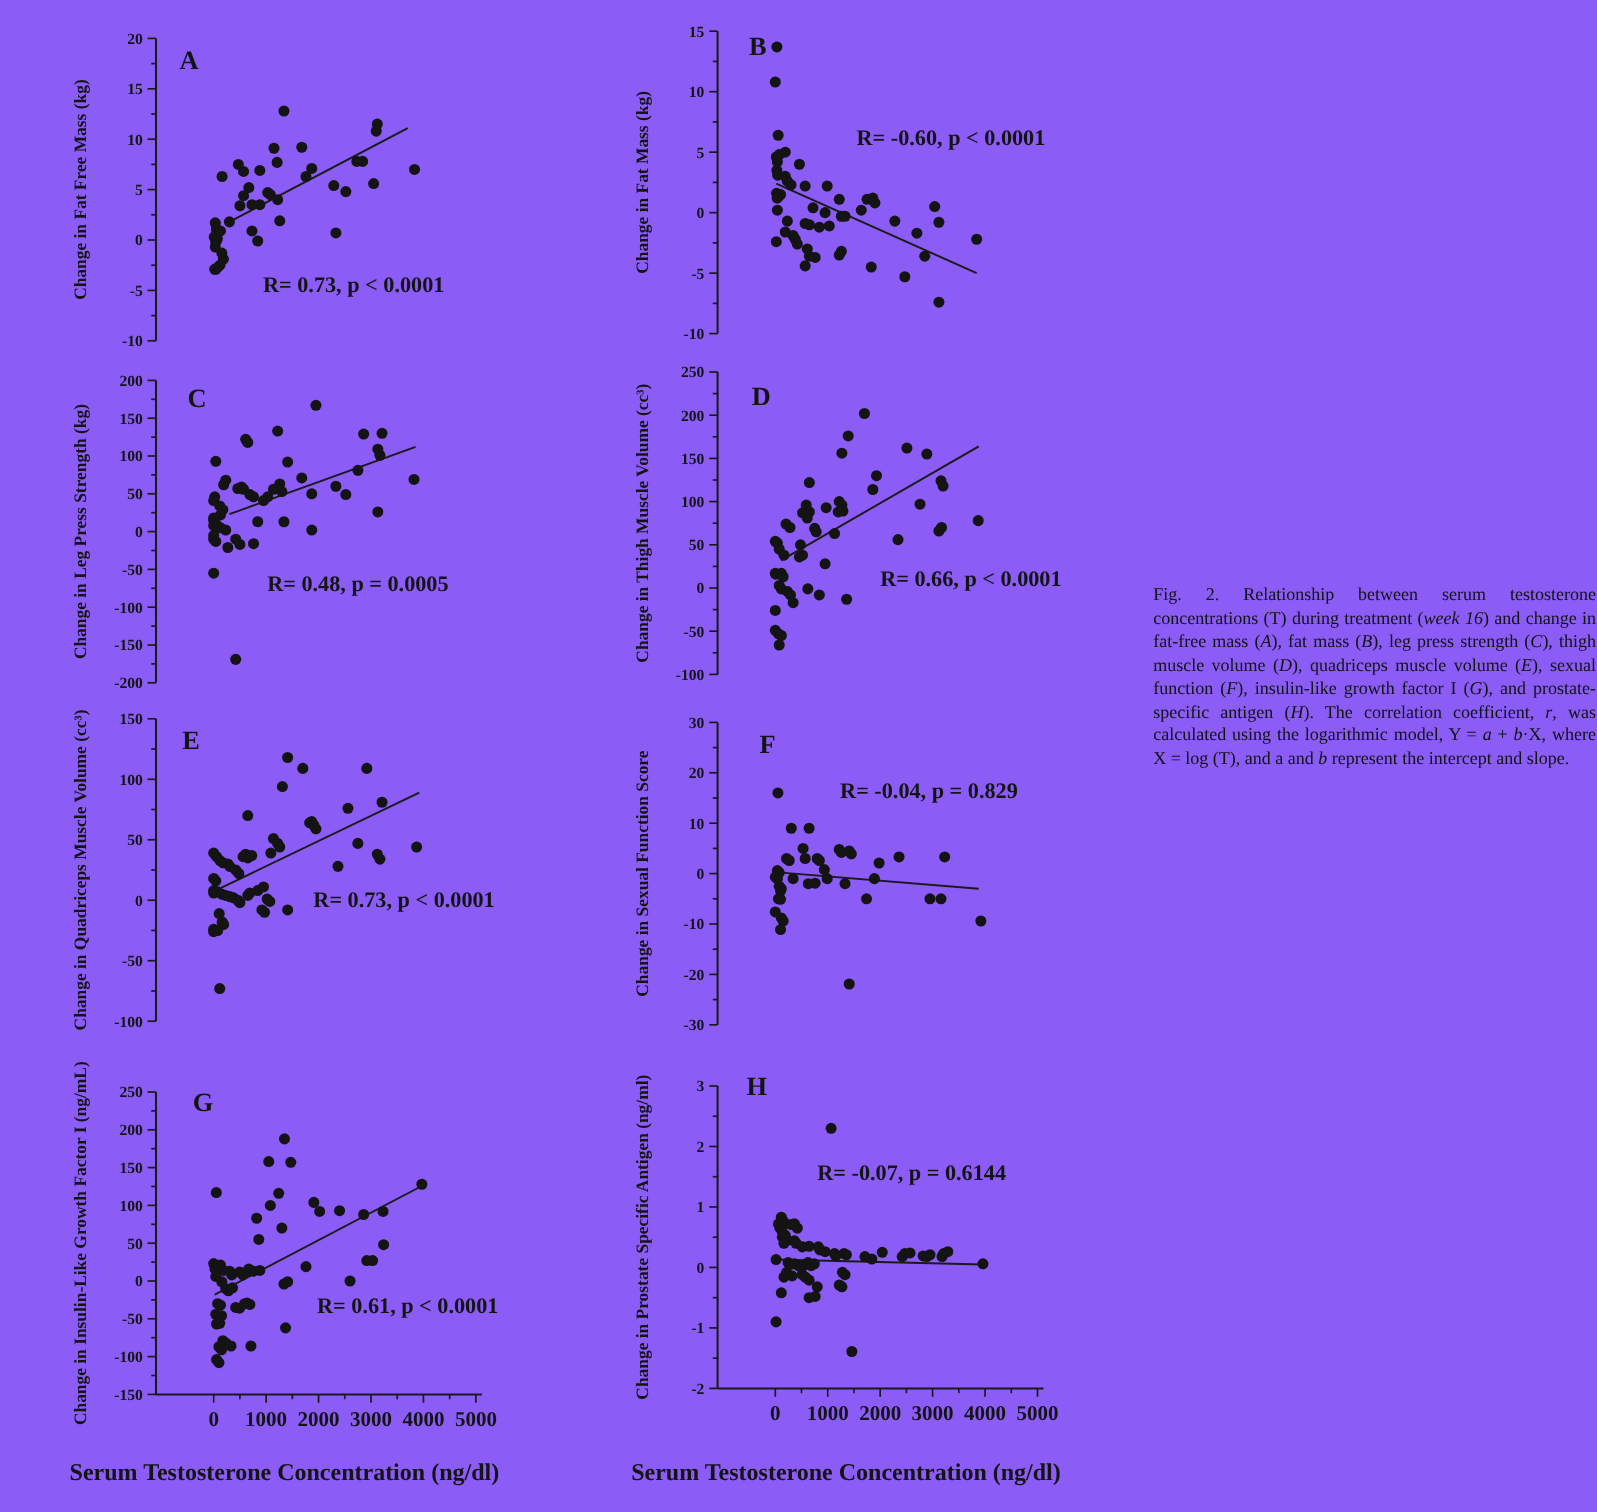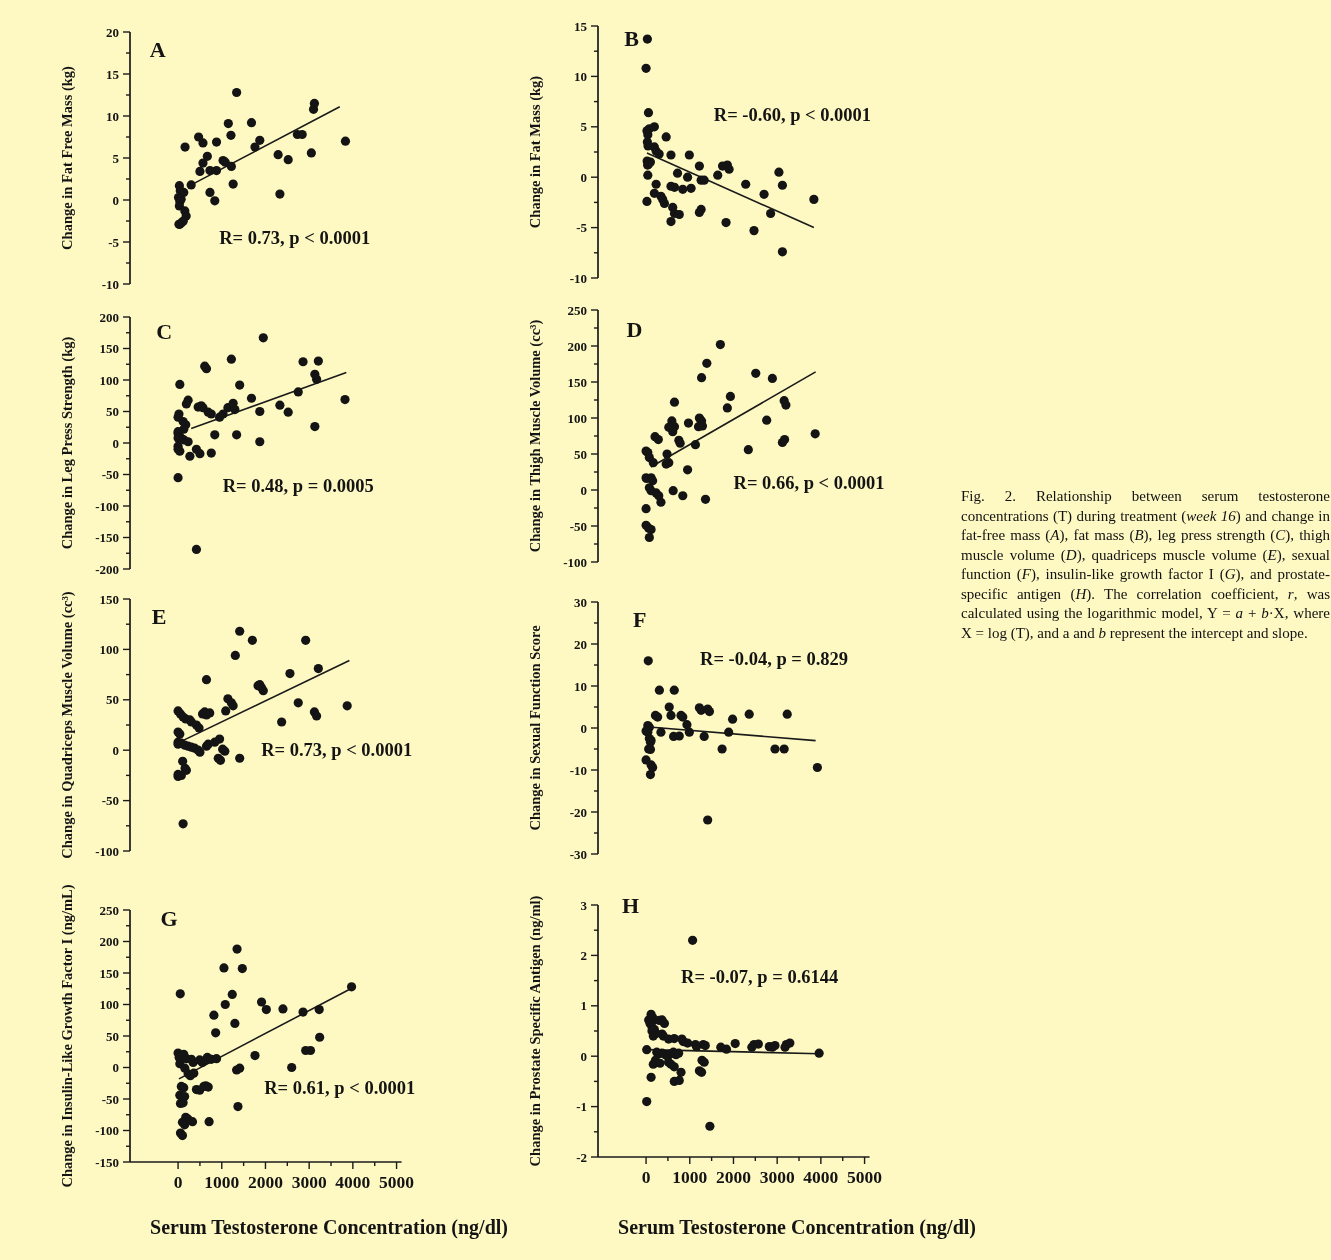--- a/index.html
+++ b/index.html
@@ -1,32 +1,32 @@
 <!DOCTYPE html>
 <html><head>
 <meta charset="utf-8">
 <style>
   html,body{margin:0;padding:0;}
   body{
     width:1331px;height:1260px;background:#ffffff;position:relative;
     font-family:"Liberation Serif","DejaVu Serif",serif;color:#141414;
   }
-  .page{position:absolute;inset:0;background:#fef9c3;}
+  .page{position:absolute;inset:0;background:#8b5cf6;}
   .panel{position:absolute;}
   svg{overflow:visible;display:block;}
   .axis{stroke:#1a1a1a;stroke-width:1.7;fill:none;}
   .tick{stroke:#1a1a1a;stroke-width:1.4;}
   .trend{stroke:#1a1a1a;stroke-width:1.6;}
   .dot{fill:#141414;}
   .ticklab{font-family:"Liberation Serif","DejaVu Serif",serif;font-weight:bold;font-size:13px;fill:#141414;}
   .xticklab{font-family:"Liberation Serif","DejaVu Serif",serif;font-weight:bold;font-size:17.5px;fill:#141414;}
   .letter{font-family:"Liberation Serif","DejaVu Serif",serif;font-weight:bold;font-size:22px;fill:#141414;}
   .annot{font-family:"Liberation Serif","DejaVu Serif",serif;font-weight:bold;font-size:18.5px;fill:#141414;}
   .ylab{font-family:"Liberation Serif","DejaVu Serif",serif;font-weight:bold;font-size:14.5px;fill:#141414;}
-  .axis-title{position:absolute;font-weight:bold;font-size:20px;text-align:right;white-space:nowrap;}
+  .axis-title{position:absolute;font-weight:bold;font-size:20px;text-align:left;white-space:nowrap;}
   .caption{position:absolute;font-size:15px;line-height:1.3;text-align:justify;color:#111;}
 </style>
 </head>
 <body>
 
 <div class="page">
 
   <div class="panel" style="left:58px;top:24px">
       <svg width="380" height="270">
         <line x1="72" y1="8" x2="72" y2="260" class="axis"></line>

